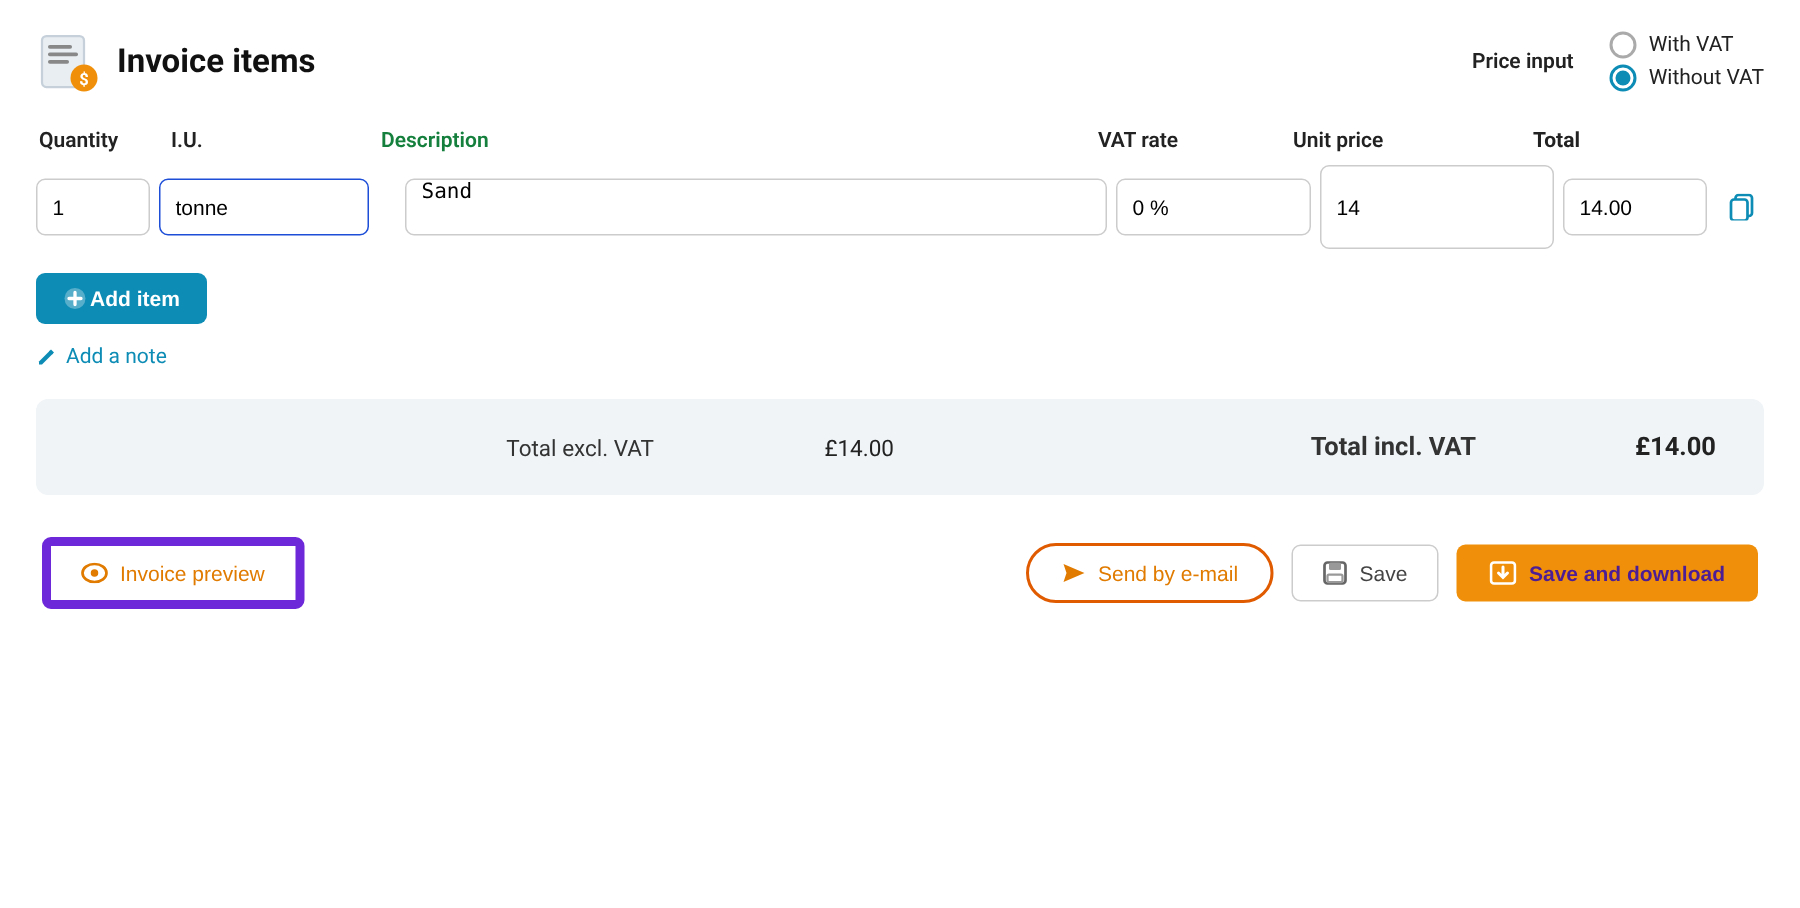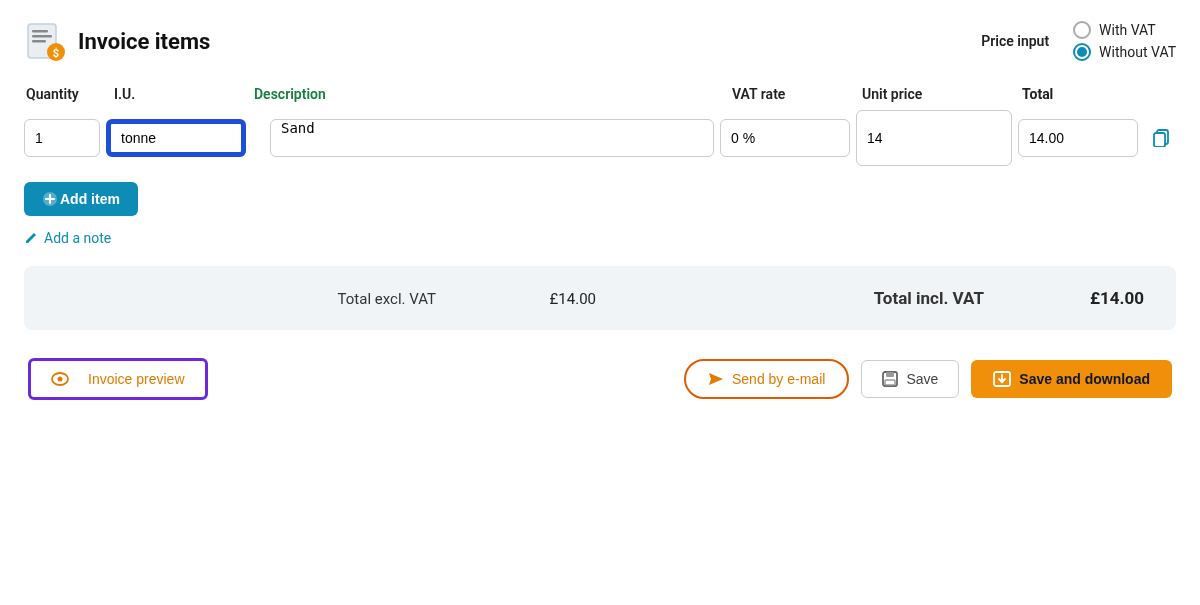--- a/index.html
+++ b/index.html
@@ -104,21 +104,21 @@
       height: 38px;
       border: 1px solid #ccc;
       border-radius: 6px;
       padding: 0 10px;
       font-size: 14px;
       outline: none;
     }
     .input-iu-wrap {
       width: 140px;
       height: 38px;
-      border: 5px solid #1d4ed8;
+      border: 1px solid #1d4ed8;
       border-radius: 6px;
       display: flex;
       align-items: center;
       margin-left: 6px;
       overflow: hidden;
       background: #fff;
     }
     .input-iu {
       flex: 1;
       border: none;
@@ -161,21 +161,21 @@
       width: 156px;
       height: 56px;
       border: 1px solid #ccc;
       border-radius: 6px;
       padding: 0 10px;
       font-size: 14px;
       outline: none;
       margin-left: 6px;
     }
     .input-total {
-      width: 120px;
+      width: 96px;
       height: 38px;
       border: 1px solid #ccc;
       border-radius: 6px;
       padding: 18px 10px;
       font-size: 14px;
       outline: none;
       margin-left: 6px;
       background: #fff;
     }
     .copy-icon-btn {
@@ -278,29 +278,29 @@
     
     .footer-bar {
       display: flex;
       align-items: center;
       justify-content: space-between;
       padding: 0 4px;
     }
     .btn-preview {
       background: #fff;
       color: #e07b00;
-      border: 3px solid #6d28d9;
+      border: 6px solid #6d28d9;
       border-radius: 6px;
       padding: 10px 20px;
       font-size: 14px;
       font-weight: 500;
       cursor: pointer;
       display: flex;
       align-items: center;
-      gap: 19px;
+      gap: 8px;
     }
     .footer-right {
       display: flex;
       align-items: center;
       gap: 12px;
     }
     .btn-email {
       background: #fff;
       color: #e07b00;
       border: 2.5px solid #e05a00;
@@ -321,21 +321,21 @@
       padding: 10px 20px;
       font-size: 14px;
       font-weight: 500;
       cursor: pointer;
       display: flex;
       align-items: center;
       gap: 8px;
     }
     .btn-save-download {
       background: #f0900a;
-      color: #0f172a;
+      color: #4c1d95;
       border: none;
       border-radius: 6px;
       padding: 11px 22px;
       font-size: 14px;
       font-weight: 600;
       cursor: pointer;
       display: flex;
       align-items: center;
       gap: 8px;
     }

